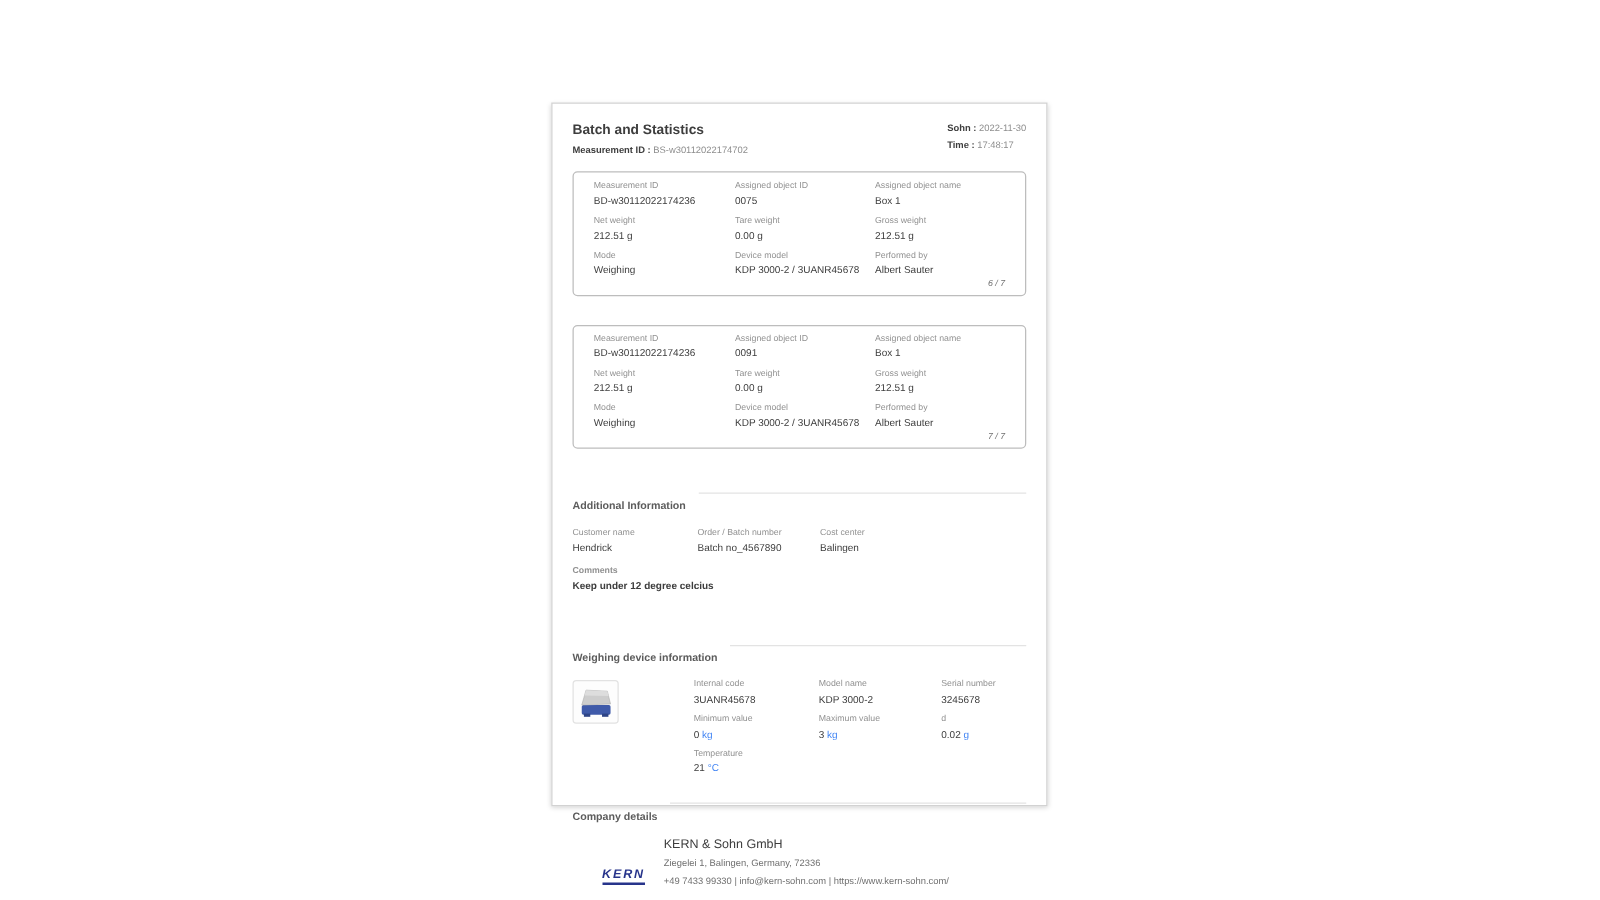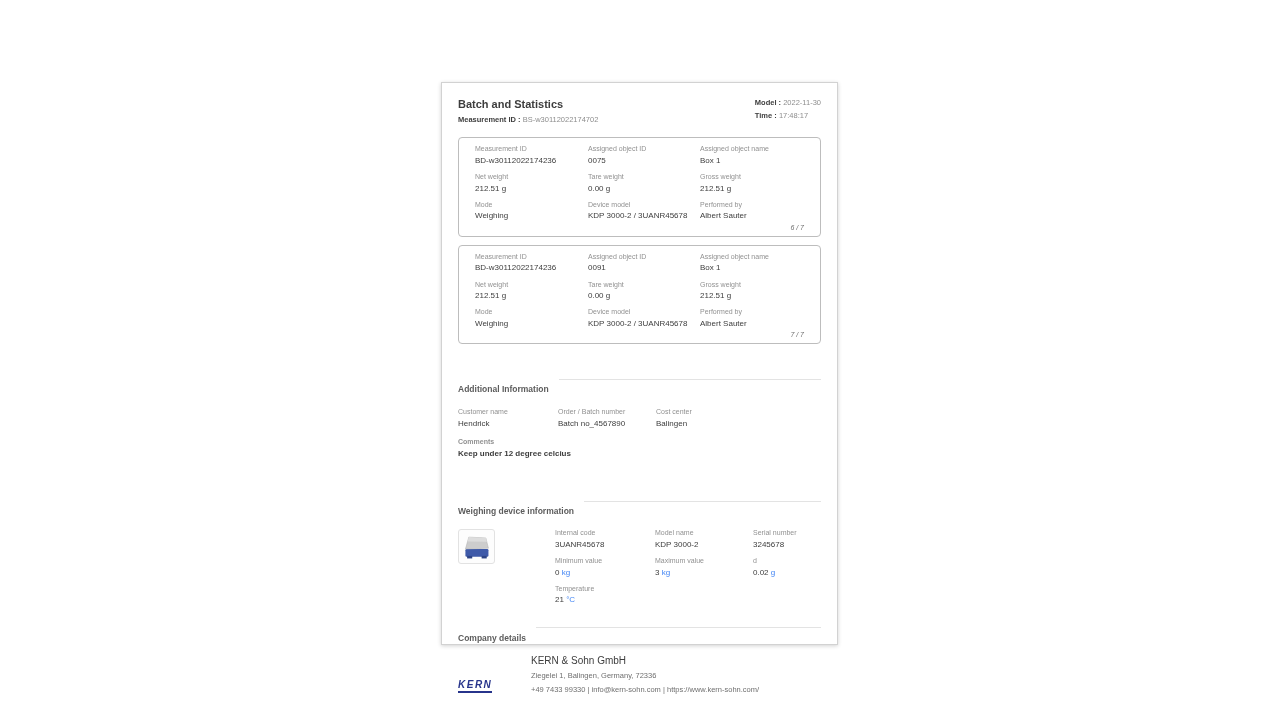--- a/index.html
+++ b/index.html
@@ -19,21 +19,21 @@
   }
 
   
   .report-header { display: flex; justify-content: space-between; align-items: flex-start; }
   .report-title { font-size: 11px; font-weight: bold; color: #3d3d3d; margin-bottom: 5px; }
   .meta-line { font-size: 7.5px; color: #8d8d8d; line-height: 1.2; }
   .meta-line .meta-label { font-weight: bold; color: #3d3d3d; }
   .header-right .meta-line { margin-bottom: 4px; }
 
   
-  .cards { margin-top: 13px; display: flex; flex-direction: column; gap: 8px; }
+  .cards { margin-top: 13px; display: flex; flex-direction: column; gap: 23px; }
   .card {
     border: 1px solid #bdbdbd;
     border-radius: 4px;
     padding: 7px 16px 3px 16px;
     background: #fff;
   }
   .card-grid { display: grid; grid-template-columns: 113px 112px 1fr; }
   .field { margin-bottom: 8px; }
   .field-label { font-size: 7px; color: #919191; margin-bottom: 3px; line-height: 1.1; }
   .field-value { font-size: 8px; color: #3d3d3d; line-height: 1.15; }
@@ -64,21 +64,21 @@
     display: flex; align-items: center; justify-content: center;
     margin-right: 16px;
     flex-shrink: 0;
     background: #fdfdfd;
   }
   .device-grid { flex: 1; display: grid; grid-template-columns: 100px 98px 1fr; }
 
   
   .company-section { margin-top: auto; }
   .company-body { display: flex; margin-top: 12px; align-items: center; }
-  .logo-col { width: 58px; display: flex; justify-content: flex-start; margin-right: 15px; flex-shrink: 0; margin-top: 24px; }
+  .logo-col { width: 58px; display: flex; justify-content: flex-end; margin-right: 15px; flex-shrink: 0; margin-top: 24px; }
   .kern-logo {
     font-size: 10px;
     font-weight: bold;
     font-style: italic;
     letter-spacing: 1.5px;
     color: #27348b;
     border-bottom: 2px solid #27348b;
     padding-bottom: 1px;
   }
   .company-name { font-size: 10px; color: #3d3d3d; margin-bottom: 5px; }
@@ -93,21 +93,21 @@
   <div class="report-header">
     <div>
       <div class="report-title">Batch and Statistics</div>
       <div class="meta-line">
         <span class="meta-label">Measurement ID :</span>
         <span>BS-w30112022174702</span>
       </div>
     </div>
     <div class="header-right">
       <div class="meta-line">
-        <span class="meta-label">Model :</span>
+        <span class="meta-label">Sohn :</span>
         <span>2022-11-30</span>
       </div>
       <div class="meta-line">
         <span class="meta-label">Time :</span>
         <span>17:48:17</span>
       </div>
     </div>
   </div>
 
   <div class="cards">

